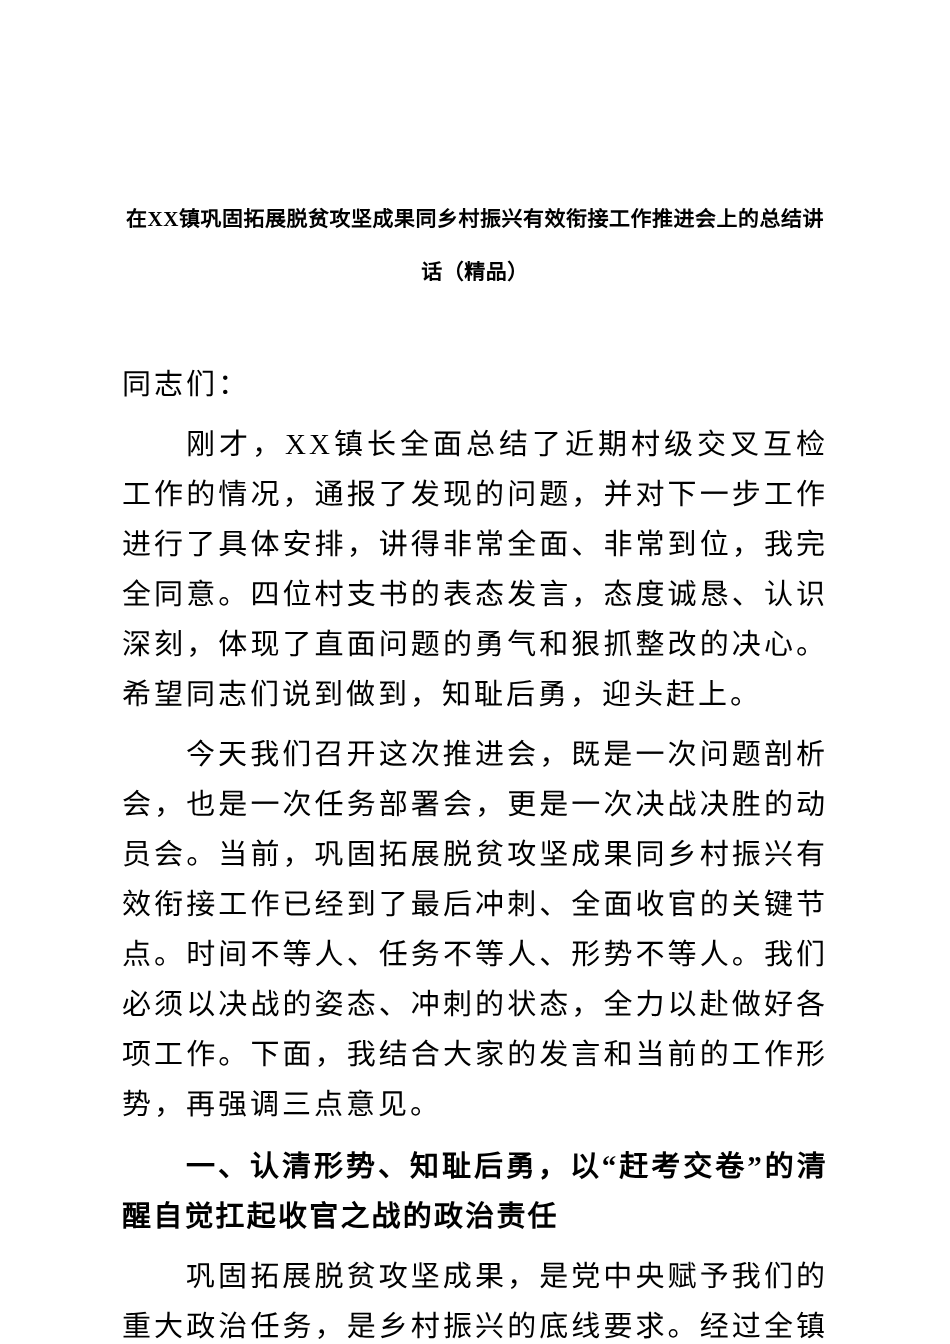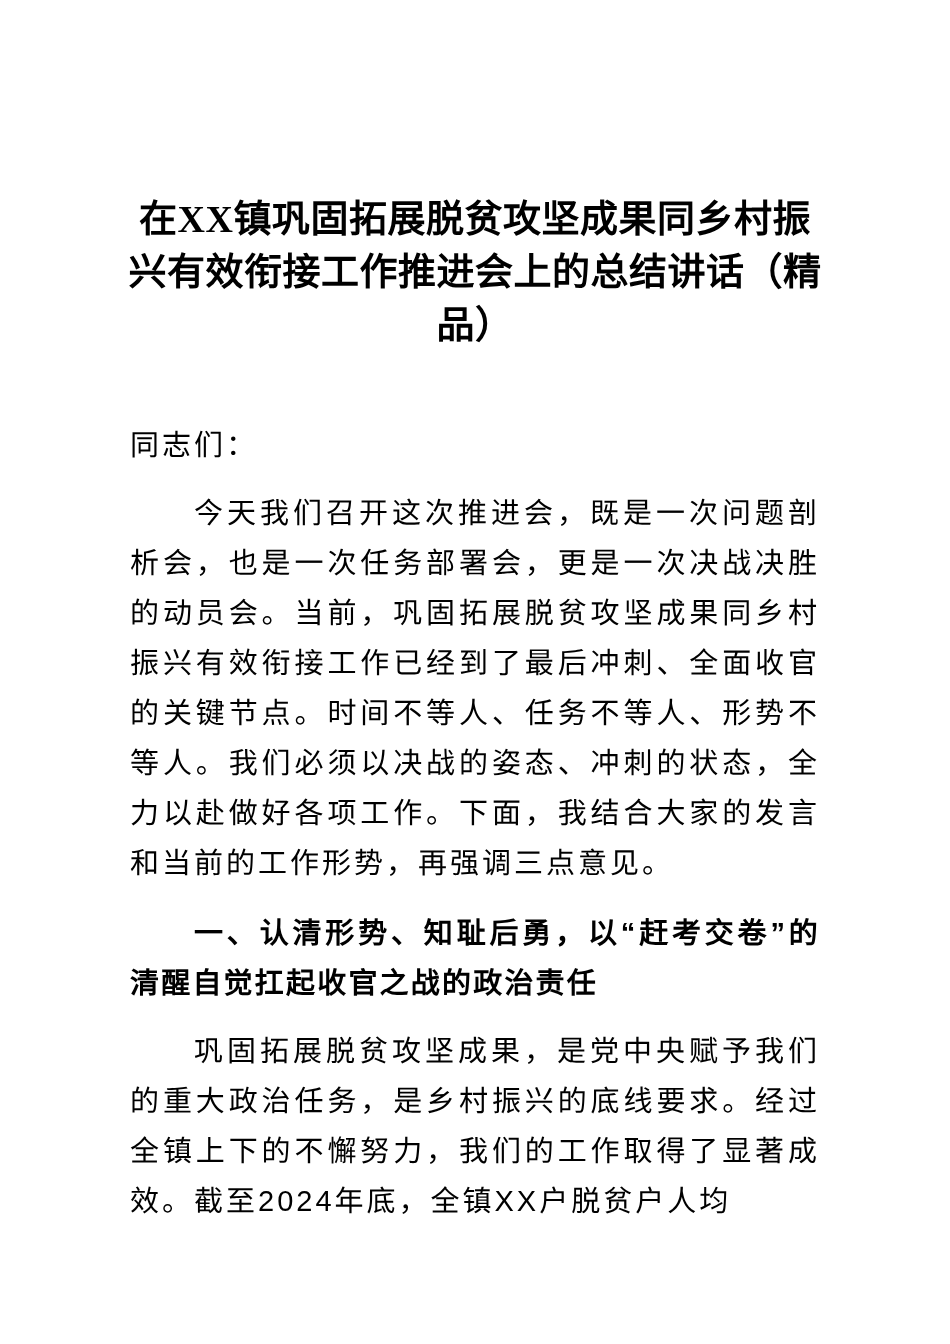--- a/index.html
+++ b/index.html
@@ -32,31 +32,31 @@
     width: 706px;   
   }
 
   
   .doc-title {
     margin: 0;
     padding-top: 193px;
     text-align: center;
     font-family: "Liberation Serif", "DejaVu Serif", serif;
     font-weight: bold;
-    font-size: 38px;
+    font-size: 21px;
     line-height: 53px;
     letter-spacing: 0.5px;
     text-indent: 0;
     word-break: break-all;
   }
 
   
   .para {
-    margin: 8px;
-    font-family: Liberation Sans, sans-serif;
+    margin: 0;
+    font-family: Liberation Serif, serif;
     font-size: 29px;
     line-height: 50px;
     letter-spacing: 3.0px;
     text-align: justify;
     text-justify: inter-ideograph;
     word-break: break-all;
     font-weight: normal;
   }
 
   
@@ -87,20 +87,21 @@
 </head>
 <body>
 
 <div class="page">
   <div class="doc-body">
 
     <h1 class="doc-title">在XX镇巩固拓展脱贫攻坚成果同乡村振兴有效衔接工作推进会上的总结讲话（精品）</h1>
 
     <p class="para salutation">同志们：</p>
 
+    <p class="para body-para">刚才，XX镇长全面总结了近期村级交叉互检工作的情况，通报了发现的问题，并对下一步工作进行了具体安排，讲得非常全面、非常到位，我完全同意。四位村支书的表态发言，态度诚恳、认识深刻，体现了直面问题的勇气和狠抓整改的决心。希望同志们说到做到，知耻后勇，迎头赶上。</p>
 
     <p class="para body-para">今天我们召开这次推进会，既是一次问题剖析会，也是一次任务部署会，更是一次决战决胜的动员会。当前，巩固拓展脱贫攻坚成果同乡村振兴有效衔接工作已经到了最后冲刺、全面收官的关键节点。时间不等人、任务不等人、形势不等人。我们必须以决战的姿态、冲刺的状态，全力以赴做好各项工作。下面，我结合大家的发言和当前的工作形势，再强调三点意见。</p>
 
     <p class="para section-heading">一、认清形势、知耻后勇，以“赶考交卷”的清醒自觉扛起收官之战的政治责任</p>
 
     <p class="para body-para after-heading">巩固拓展脱贫攻坚成果，是党中央赋予我们的重大政治任务，是乡村振兴的底线要求。经过全镇上下的不懈努力，我们的工作取得了显著成效。截至2024年底，全镇XX户脱贫户人均</p>
 
   </div>
 </div>
 

